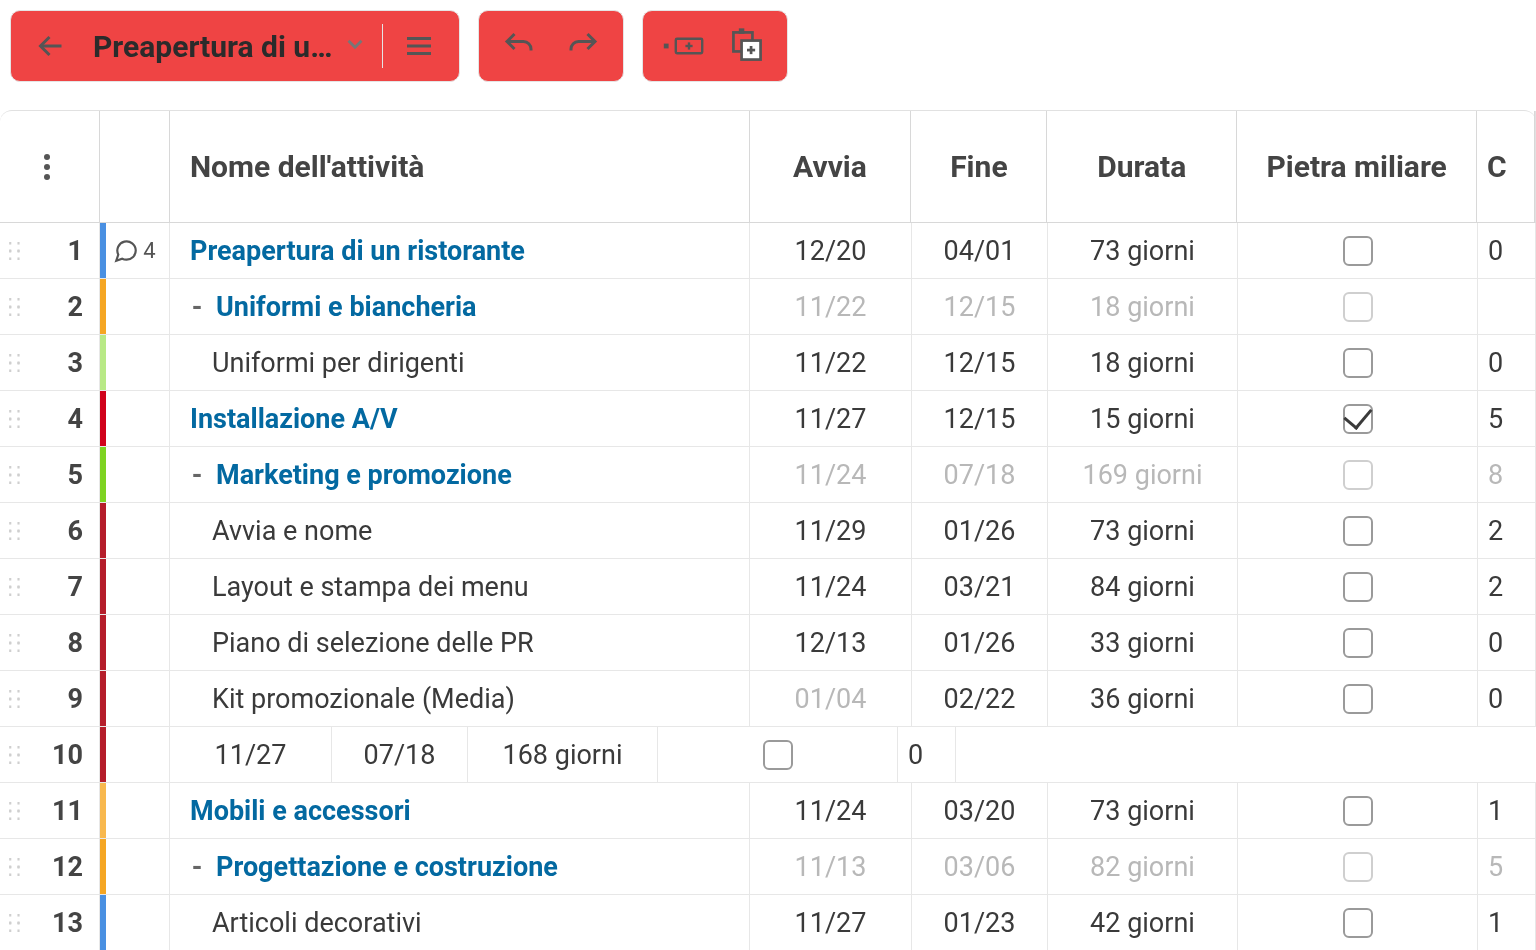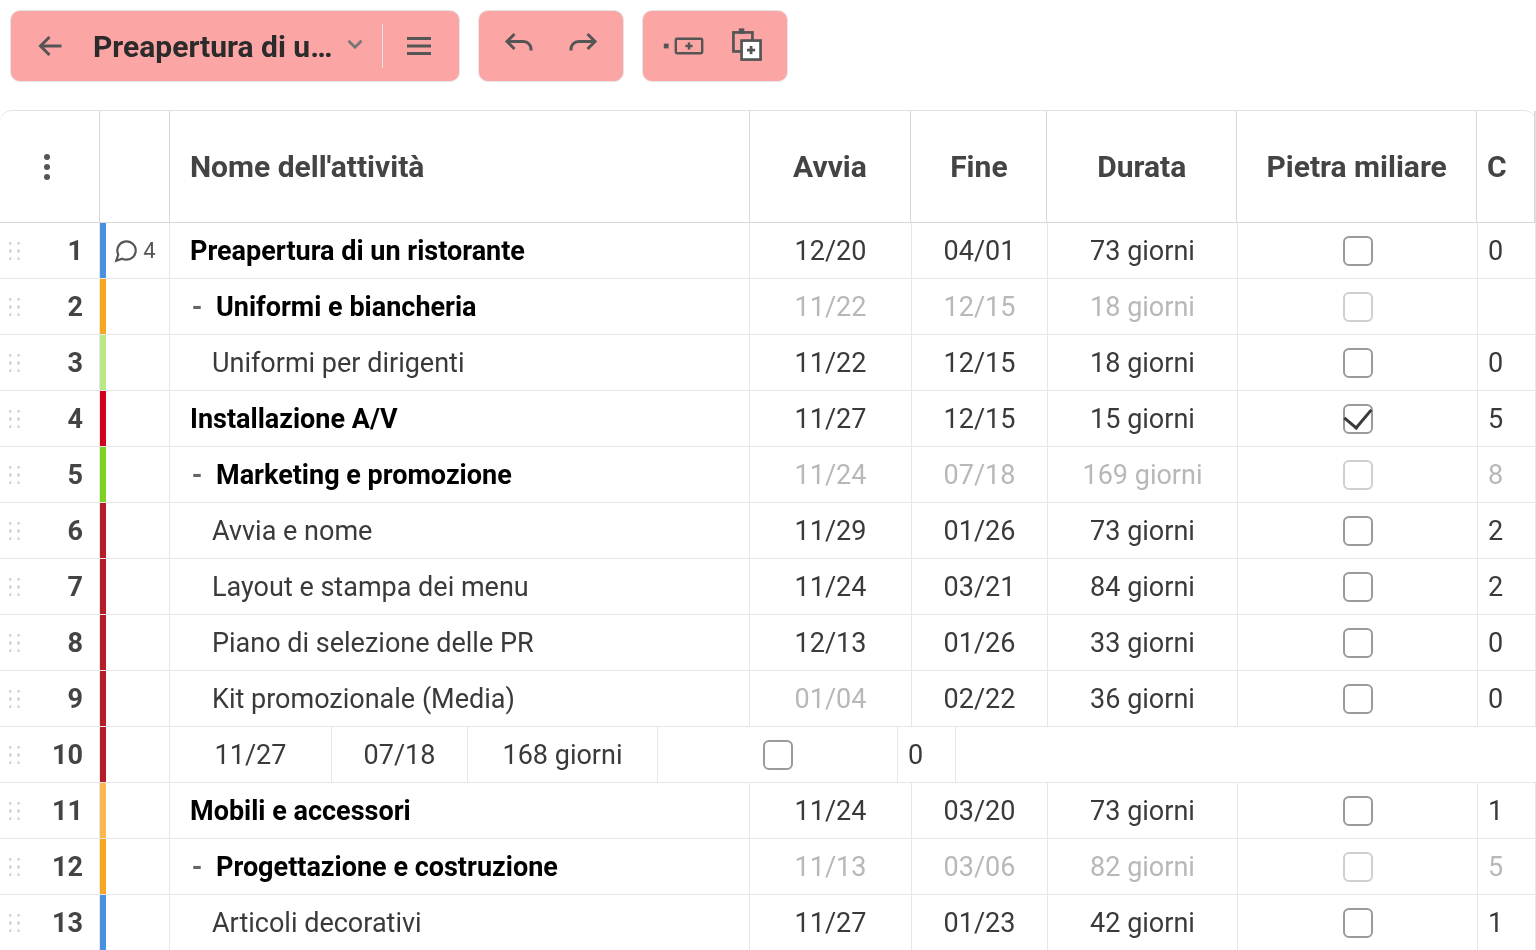--- a/index.html
+++ b/index.html
@@ -19,21 +19,21 @@
     padding: 10px 10px;
     gap: 18px;
   }
   .tb-group {
     display: flex;
     align-items: center;
     border: 1px solid #e5e5e5;
     border-radius: 10px;
     height: 72px;
     padding: 0 8px;
-    background: #fca5a5;
+    background: #ef4444;
   }
   .tb-btn {
     display: flex;
     align-items: center;
     justify-content: center;
     width: 64px;
     height: 64px;
     border: none;
     background: transparent;
     cursor: pointer;
@@ -131,21 +131,21 @@
   .indent-0 { padding-left: 0px; }
   .indent-2 { padding-left: 22px; }
   .task-label { display: flex; align-items: center; gap: 8px; }
   .collapse-dash {
     font-weight: 700;
     color: #666;
     width: 14px;
     text-align: center;
     margin-right: 4px;
   }
-  .bold { font-weight: 700; color: #000000; }
+  .bold { font-weight: 700; color: #0369a1; }
   .muted { color: #b8b8b8; }
 
   
   .checkbox {
     width: 30px;
     height: 30px;
     border: 2px solid #9a9a9a;
     border-radius: 6px;
     display: flex;
     align-items: center;

